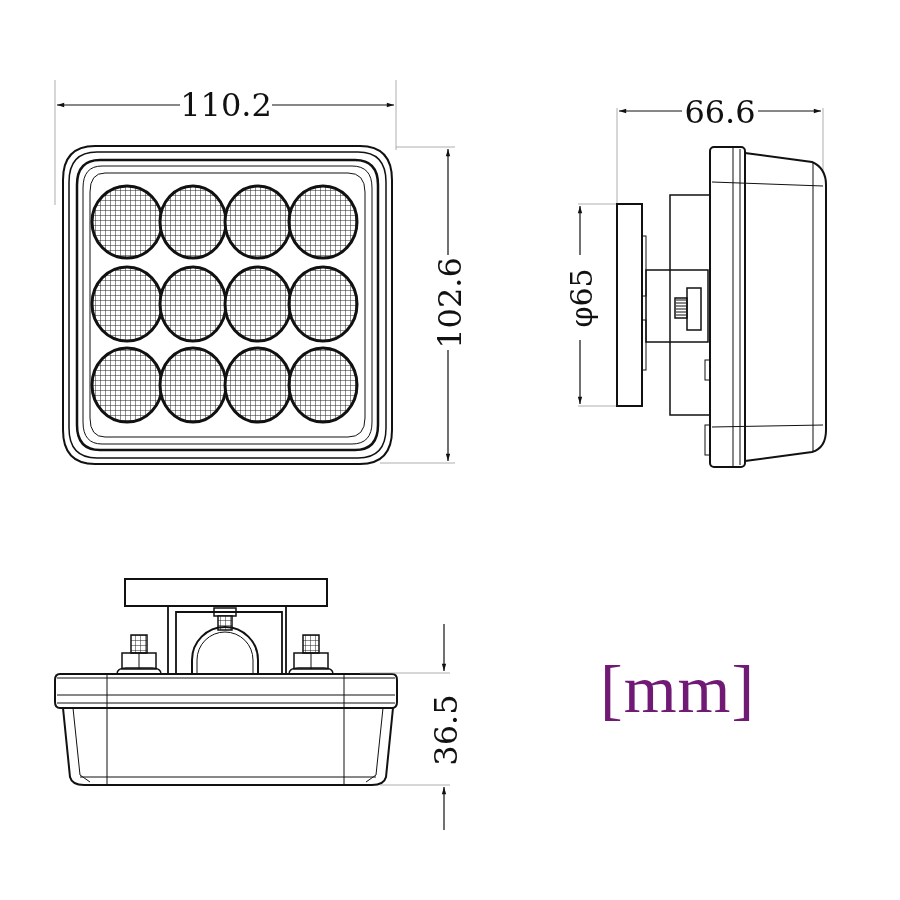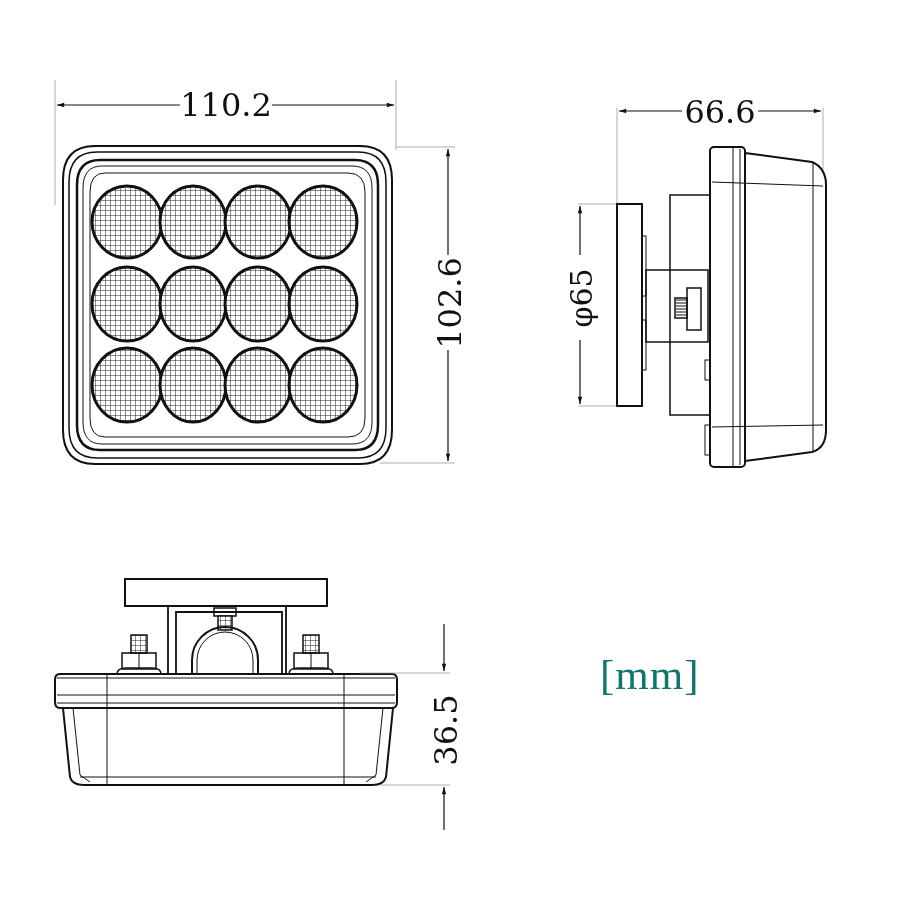--- a/index.html
+++ b/index.html
@@ -1,19 +1,19 @@
 <!DOCTYPE html>
 <html><head>
 <meta charset="utf-8">
 <style>
   html,body{margin:0;padding:0;background:#fff;}
   body{width:900px;height:900px;position:relative;overflow:hidden;}
   svg{position:absolute;left:0;top:0;}
   .dimtext{font-family:"DejaVu Serif","Liberation Serif",serif;fill:#111;}
-  .unit{position:absolute;left:600px;top:650px;font-family:"Liberation Serif","DejaVu Serif",serif;font-size:43px;color:#0f766e;letter-spacing:1px;}
+  .unit{position:absolute;left:600px;top:650px;font-family:"Liberation Serif","DejaVu Serif",serif;font-size:68px;color:#701a75;letter-spacing:1px;}
 </style>
 </head>
 <body>
 
 <svg width="900" height="900" viewBox="0 0 900 900" xmlns="http://www.w3.org/2000/svg">
   <defs>
     <pattern id="mesh" width="5" height="5" patternUnits="userSpaceOnUse">
       <rect width="5" height="5" fill="#fff"></rect>
       <path d="M0 0 V5 M0 0 H5" stroke="#222" stroke-width="1"></path>
     </pattern>

